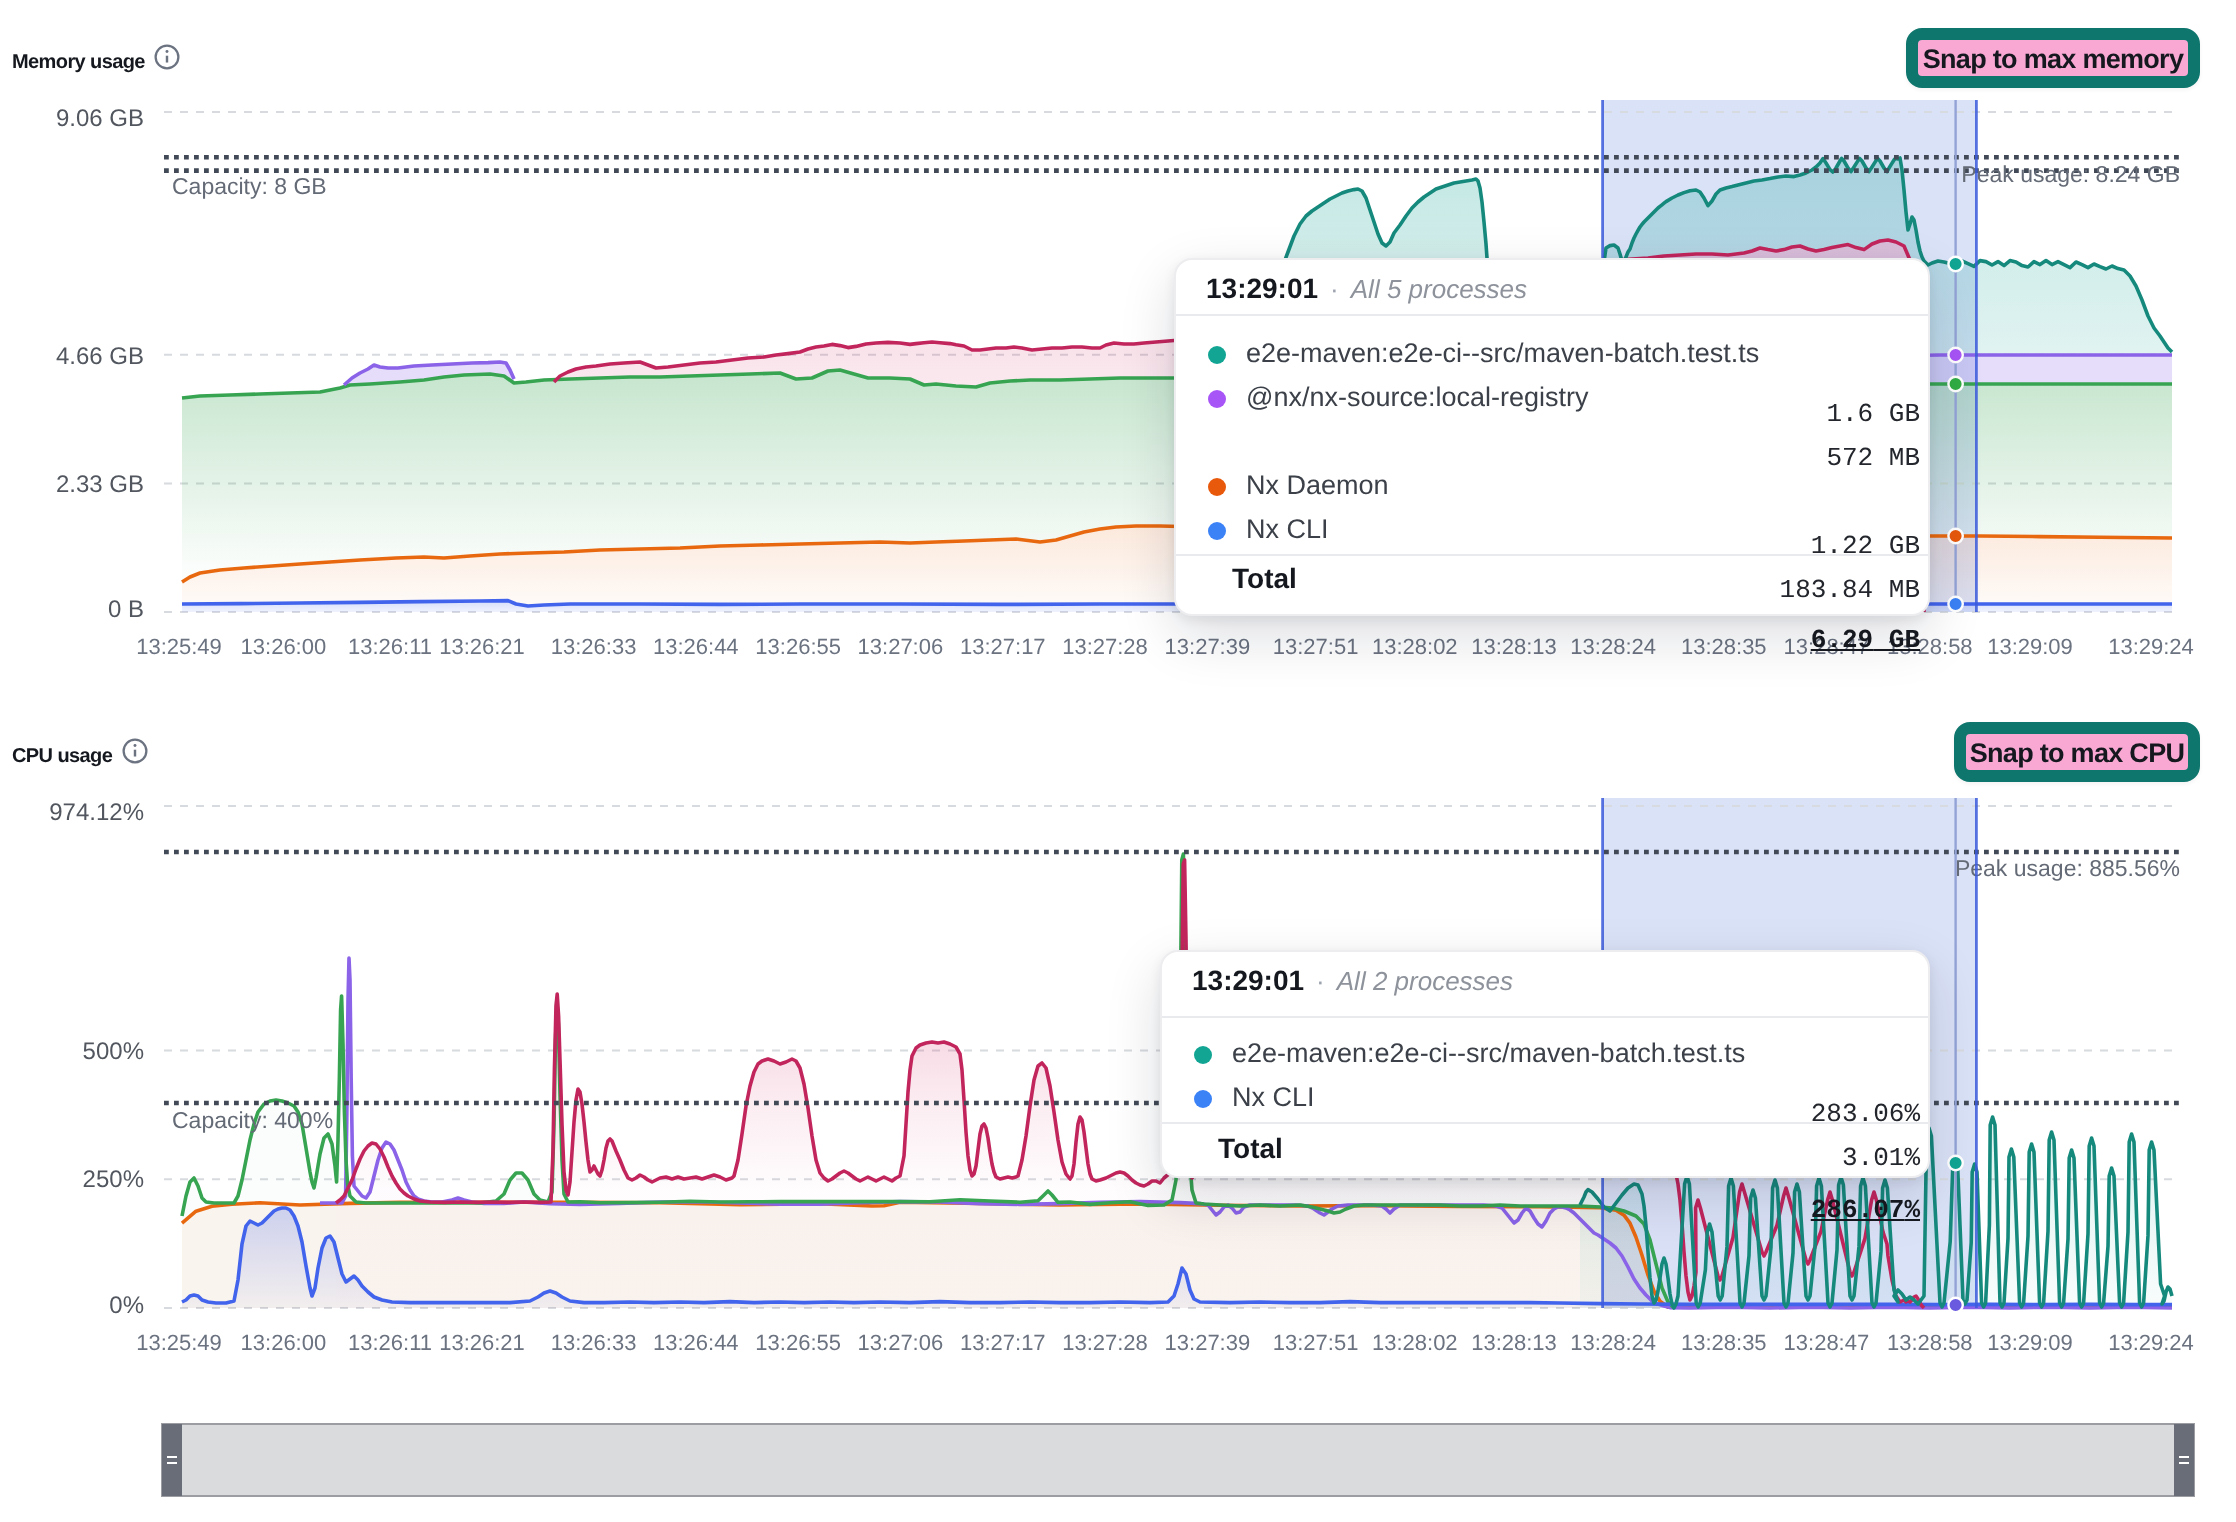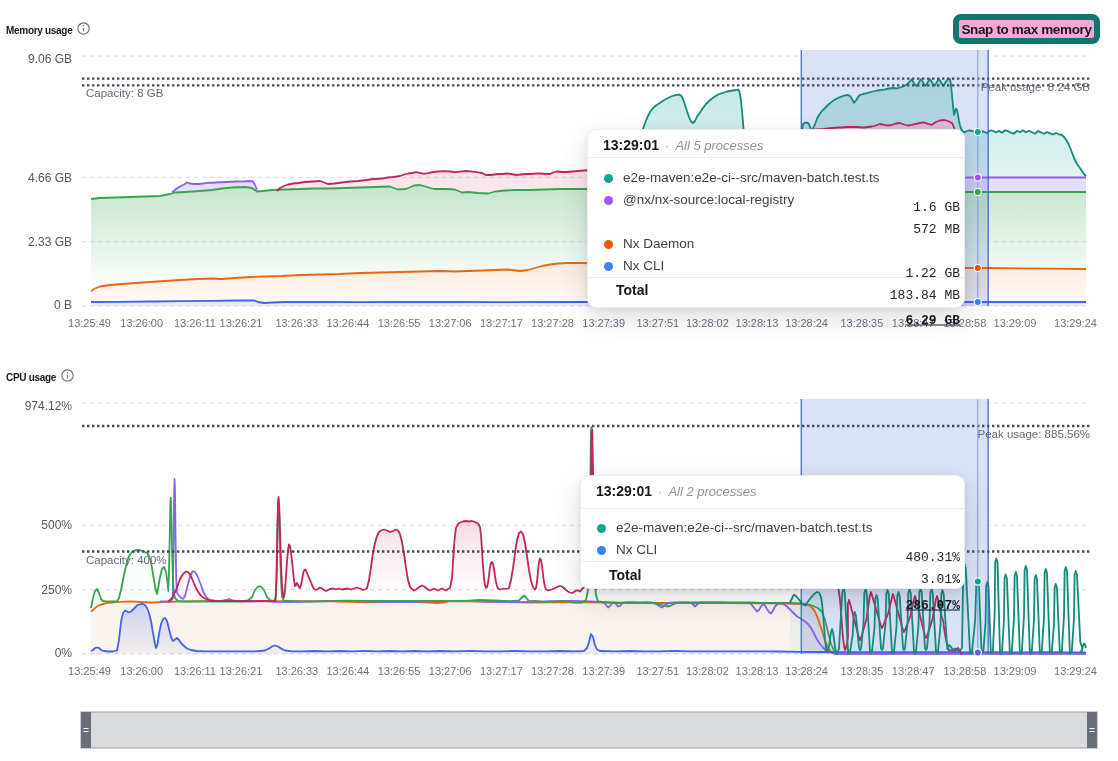--- a/index.html
+++ b/index.html
@@ -177,30 +177,31 @@
         <circle cx="8" cy="8" r="7" fill="none" stroke="#6b7280" stroke-width="1.4"></circle>
         <line x1="8" y1="7.2" x2="8" y2="11.4" stroke="#6b7280" stroke-width="1.5"></line>
         <circle cx="8" cy="4.6" r="0.9" fill="#6b7280"></circle>
       </svg></div>
 <div class="btn" style="left:953px;top:14px;width:147px">Snap to max memory</div>
 <div class="title" style="left:6px;top:369px">CPU usage&nbsp; <svg width="13" height="13" viewBox="0 0 16 16" style="vertical-align:-1px">
         <circle cx="8" cy="8" r="7" fill="none" stroke="#6b7280" stroke-width="1.4"></circle>
         <line x1="8" y1="7.2" x2="8" y2="11.4" stroke="#6b7280" stroke-width="1.5"></line>
         <circle cx="8" cy="4.6" r="0.9" fill="#6b7280"></circle>
       </svg></div>
+<div class="btn" style="left:977px;top:361px;width:123px">Snap to max CPU</div>
 <div class="tip" style="left:587px;top:129px;width:378px;height:179px">
       <div class="tiphead" style="top:15px"><span class="tiptime">13:29:01</span><span class="tipdot">·</span><span class="tipsub">All 5 processes</span></div>
       <div class="tipdiv" style="top:26.5px"></div>
       <div class="tiprow" style="top:47px"><span class="dot" style="background:#12a594"></span><span class="tipname">e2e-maven:e2e-ci--src/maven-batch.test.ts</span><span class="tipval"><span class="num">1.6</span>&nbsp;GB</span></div>
       <div class="tiprow" style="top:69px"><span class="dot" style="background:#a855f7"></span><span class="tipname">@nx/nx-source:local-registry</span><span class="tipval"><span class="num">572</span>&nbsp;MB</span></div>
       <div class="tiprow" style="top:113px"><span class="dot" style="background:#e8590c"></span><span class="tipname">Nx Daemon</span><span class="tipval"><span class="num">1.22</span>&nbsp;GB</span></div>
       <div class="tiprow" style="top:135px"><span class="dot" style="background:#3b82f6"></span><span class="tipname">Nx CLI</span><span class="tipval"><span class="num">183.84</span>&nbsp;MB</span></div>
       <div class="tipdiv" style="top:147px"></div>
       <div class="tiprow" style="top:160px"><span class="tiptotal">Total</span><span class="tipval tipvalb"><span class="num">6.29</span>&nbsp;GB</span></div>
     </div>
 <div class="tip" style="left:580px;top:475px;width:385px;height:114px">
       <div class="tiphead" style="top:15px"><span class="tiptime">13:29:01</span><span class="tipdot">·</span><span class="tipsub">All 2 processes</span></div>
       <div class="tipdiv" style="top:31.5px"></div>
-      <div class="tiprow" style="top:51px"><span class="dot" style="background:#12a594"></span><span class="tipname">e2e-maven:e2e-ci--src/maven-batch.test.ts</span><span class="tipval"><span class="num">480.31</span>%</span></div>
+      <div class="tiprow" style="top:51px"><span class="dot" style="background:#12a594"></span><span class="tipname">e2e-maven:e2e-ci--src/maven-batch.test.ts</span><span class="tipval"><span class="num">283.06</span>%</span></div>
       <div class="tiprow" style="top:73px"><span class="dot" style="background:#3b82f6"></span><span class="tipname">Nx CLI</span><span class="tipval"><span class="num">3.01</span>%</span></div>
       <div class="tipdiv" style="top:84.5px"></div>
       <div class="tiprow" style="top:99px"><span class="tiptotal">Total</span><span class="tipval tipvalb"><span class="num">286.07</span>%</span></div>
     </div>
 </div>
 </body></html>

